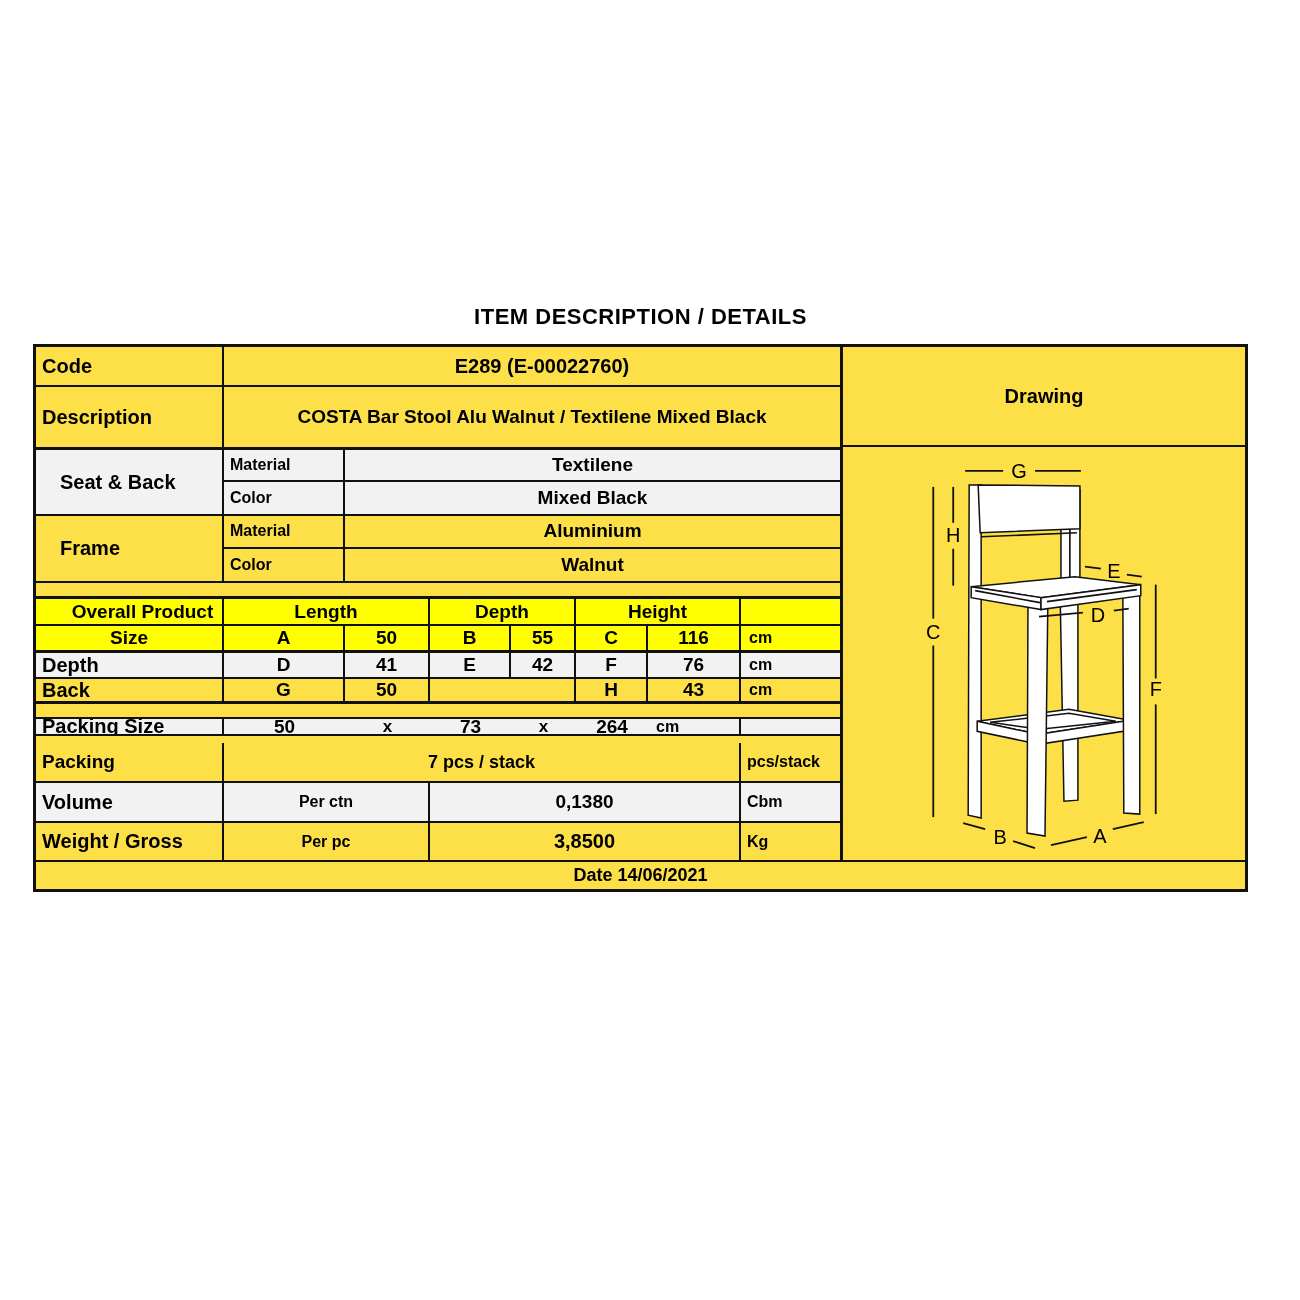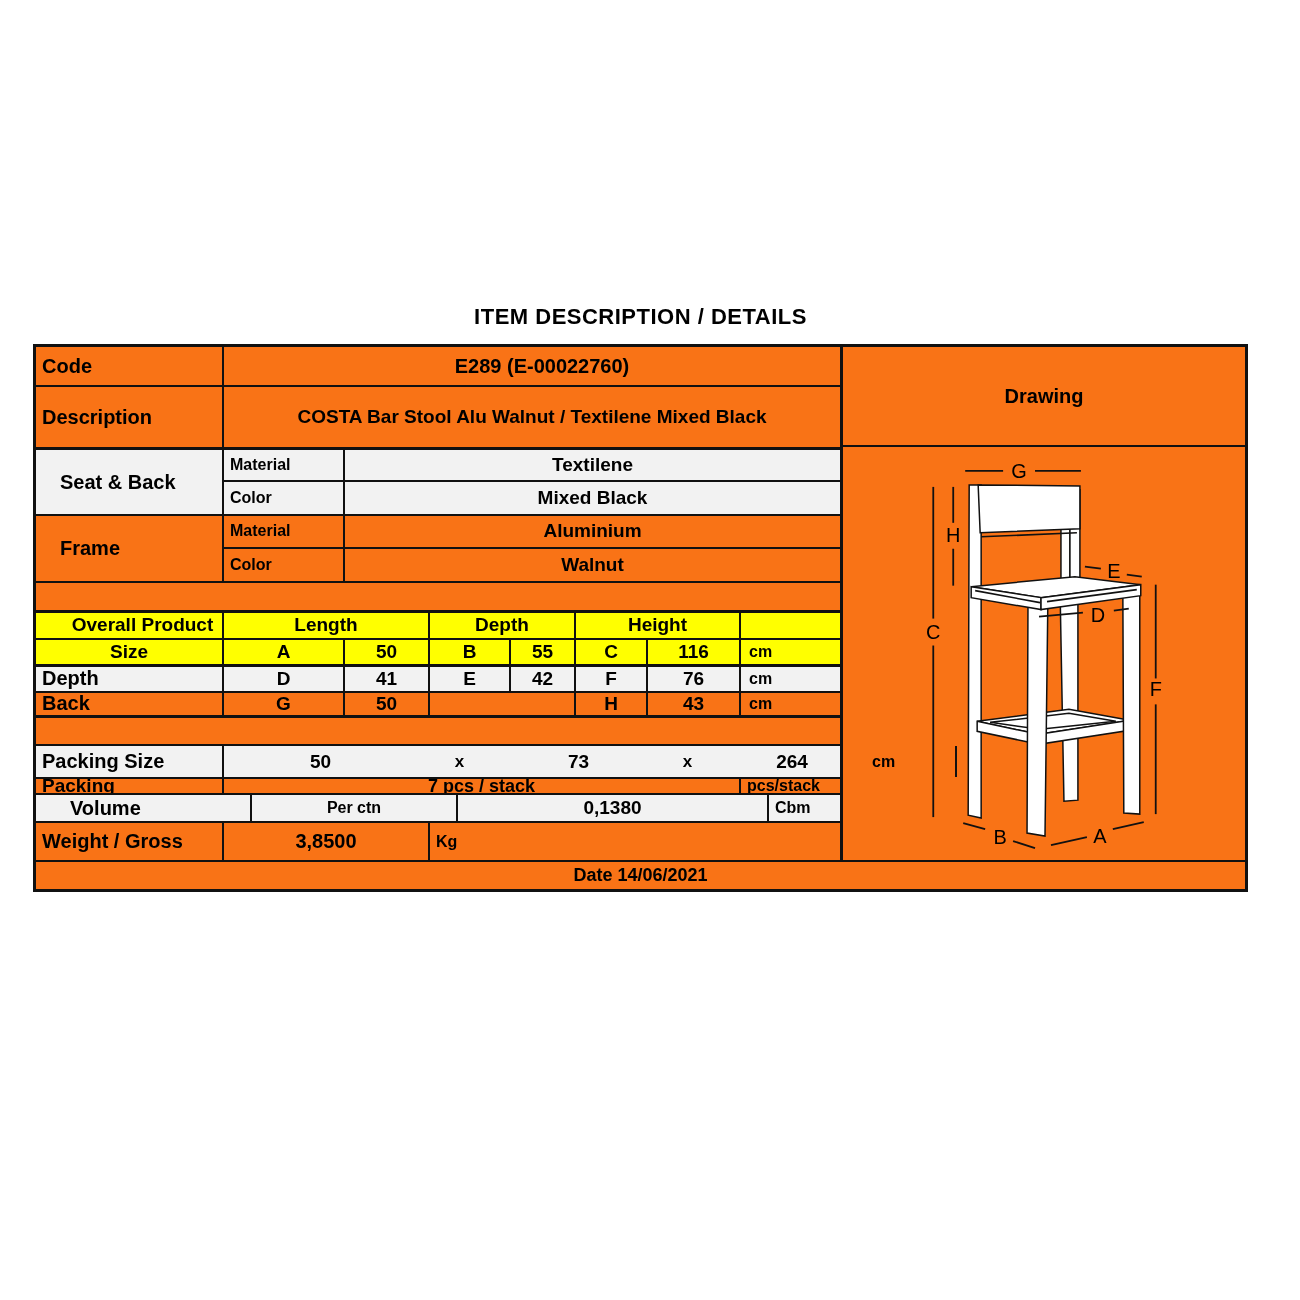--- a/index.html
+++ b/index.html
@@ -12,21 +12,21 @@
   body{
     width:1300px;height:1300px;position:relative;overflow:hidden;
     font-family:"Liberation Sans", sans-serif;color:#000;
   }
   .page-title{
     position:absolute;left:33px;top:304px;width:1215px;
     text-align:center;font-size:22px;font-weight:700;letter-spacing:.5px;
   }
   .sheet{
     position:absolute;left:33px;top:344px;width:1215px;height:548px;
-    border:3px solid var(--line);display:flex;flex-direction:column;background:#f97316;
+    border:3px solid var(--line);display:flex;flex-direction:column;background:#fde047;
   }
   .panes{display:flex;height:513px;}
   .left-pane{width:807px;border-right:3px solid var(--line);display:flex;flex-direction:column;}
   .right-pane{flex:1;display:flex;flex-direction:column;}
   .row{display:grid;border-bottom:2px solid var(--line);}
   .row.thick{border-bottom-width:3px;}
   .row.noline{border-bottom:none;}
   .c{display:flex;align-items:center;border-right:2px solid var(--line);overflow:hidden;white-space:nowrap;}
   .c.nbr{border-right:none;}
   .c.left{justify-content:flex-start;padding-left:6px;}
@@ -41,23 +41,23 @@
   .sect{display:grid;grid-template-columns:188px 121px 1fr;grid-template-rows:1fr 1fr;border-bottom:2px solid var(--line);height:66px;}
   .sect .span2{grid-row:1 / span 2;padding-left:24px;}
   .sect .ib{border-bottom:2px solid var(--line);}
   .shaded{background:var(--shade);}
   .gap{border-bottom:2px solid var(--line);}
   .gap.thick{border-bottom-width:3px;}
   .r-y1{grid-template-columns:188px 206px 146px 165px 1fr;height:27px;background:var(--hl);}
   .r-y2{grid-template-columns:188px 121px 85px 81px 65px 72px 93px 1fr;height:27px;background:var(--hl);}
   .r-size{grid-template-columns:188px 121px 85px 81px 65px 72px 93px 1fr;height:26px;}
   .r-back{grid-template-columns:188px 121px 85px 146px 72px 93px 1fr;height:25px;}
-  .r-psize{grid-template-columns:188px 121px 85px 81px 65px 72px 93px 1fr;height:33px;gap:36px;}
-  .r-pack{grid-template-columns:188px 517px 1fr;height:16px;}
-  .r-vol{grid-template-columns:188px 206px 311px 1fr;height:28px;padding-left:28px;}
+  .r-psize{grid-template-columns:188px 121px 85px 81px 65px 72px 93px 1fr;height:17px;}
+  .r-pack{grid-template-columns:188px 517px 1fr;height:40px;margin-top:7px;}
+  .r-vol{grid-template-columns:188px 206px 311px 1fr;height:40px;}
   .r-wt{grid-template-columns:188px 206px 311px 1fr;height:37px;}
   .date-row{
     border-top:2px solid var(--line);height:29px;display:flex;align-items:center;justify-content:center;
     font-weight:700;font-size:18px;
   }
   .drawing-header{
     height:100px;border-bottom:2px solid var(--line);
     display:flex;align-items:center;justify-content:center;
     font-weight:700;font-size:20px;
   }
@@ -167,20 +167,21 @@
 
       <div class="row r-vol shaded">
         <div class="c left lbl">Volume</div>
         <div class="c center sm">Per ctn</div>
         <div class="c center val">0,1380</div>
         <div class="c left sm nbr">Cbm</div>
       </div>
 
       <div class="row r-wt noline">
         <div class="c left lbl">Weight / Gross</div>
+        <div class="c center sm">Per pc</div>
         <div class="c center val" style="font-size:20px;">3,8500</div>
         <div class="c left sm nbr">Kg</div>
       </div>
 
     </div>
 
     <div class="right-pane">
       <div class="drawing-header">Drawing</div>
       <div class="drawing-area">
         <svg viewBox="0 0 402 414">

